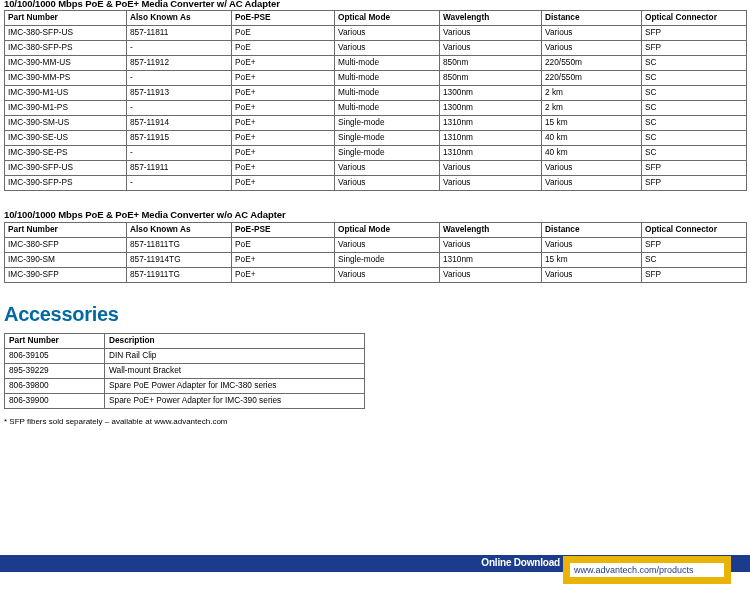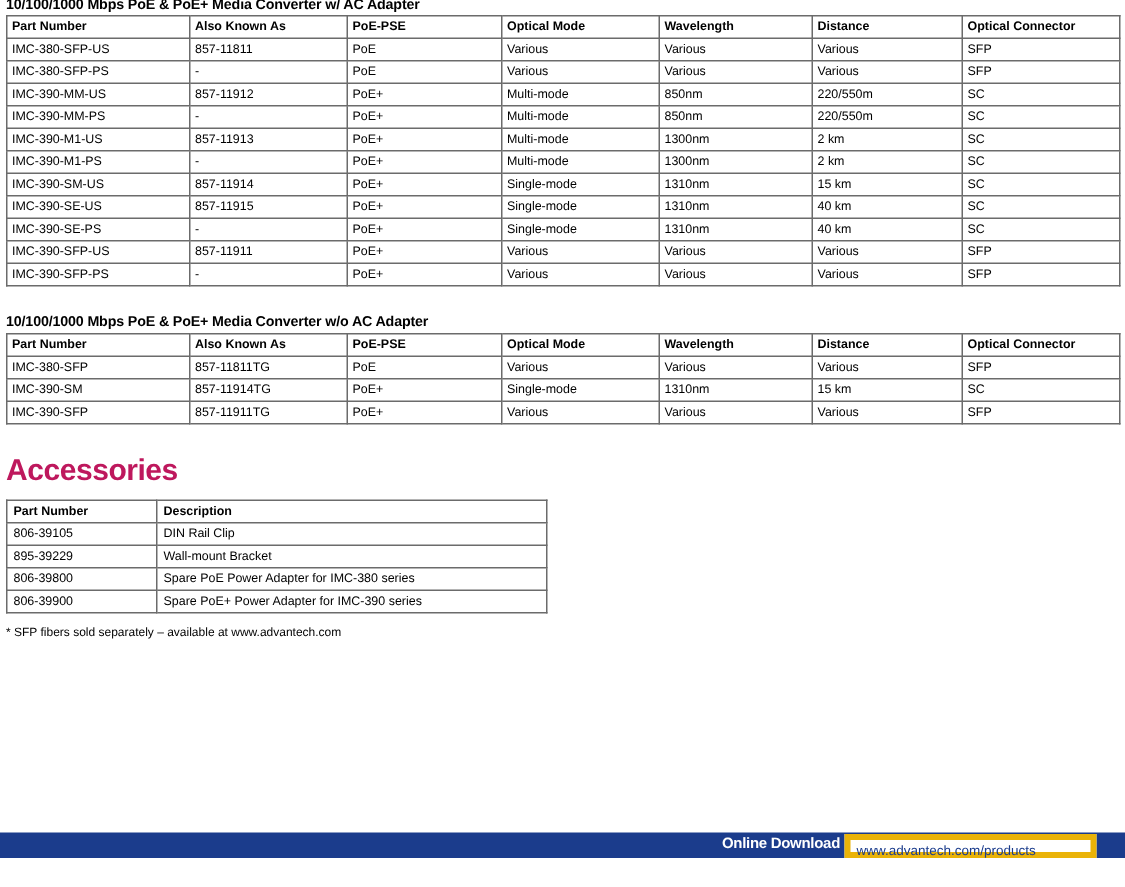--- a/index.html
+++ b/index.html
@@ -61,21 +61,21 @@
   .note {
     font-size: 7.8px;
     margin: 4px 0 0 4px;
     color: #000;
   }
   .gap-18 { height: 18px; }
   h2.accessories {
     font-family: "Liberation Sans", sans-serif;
     font-size: 20px;
     font-weight: bold;
-    color: #be185d;
+    color: #0369a1;
     margin: 20px 0 7px 4px;
     letter-spacing: -0.3px;
   }
   table.acc {
     border-collapse: collapse;
     margin-left: 4px;
     table-layout: fixed;
     width: 360px;
   }
   table.acc th, table.acc td {
@@ -116,28 +116,28 @@
     color: #ffffff;
     font-size: 10px;
     font-weight: bold;
     letter-spacing: -0.2px;
   }
   .footer-url {
     position: absolute;
     right: 19px;
     top: 1px;
     width: 168px;
-    height: 16px;
+    height: 28px;
     background: #ffffff;
     color: #1b3c8c;
     font-size: 9px;
     line-height: 15px;
     padding-left: 4px;
     box-sizing: border-box;
-    border: 4px solid #eab308;
+    border: 7px solid #eab308;
   }
 </style>
 </head>
 <body>
 
 <div class="page">
 
   <div class="title-clip">
     <div class="section-title">10/100/1000 Mbps PoE &amp; PoE+ Media Converter w/ AC Adapter</div>
   </div>

